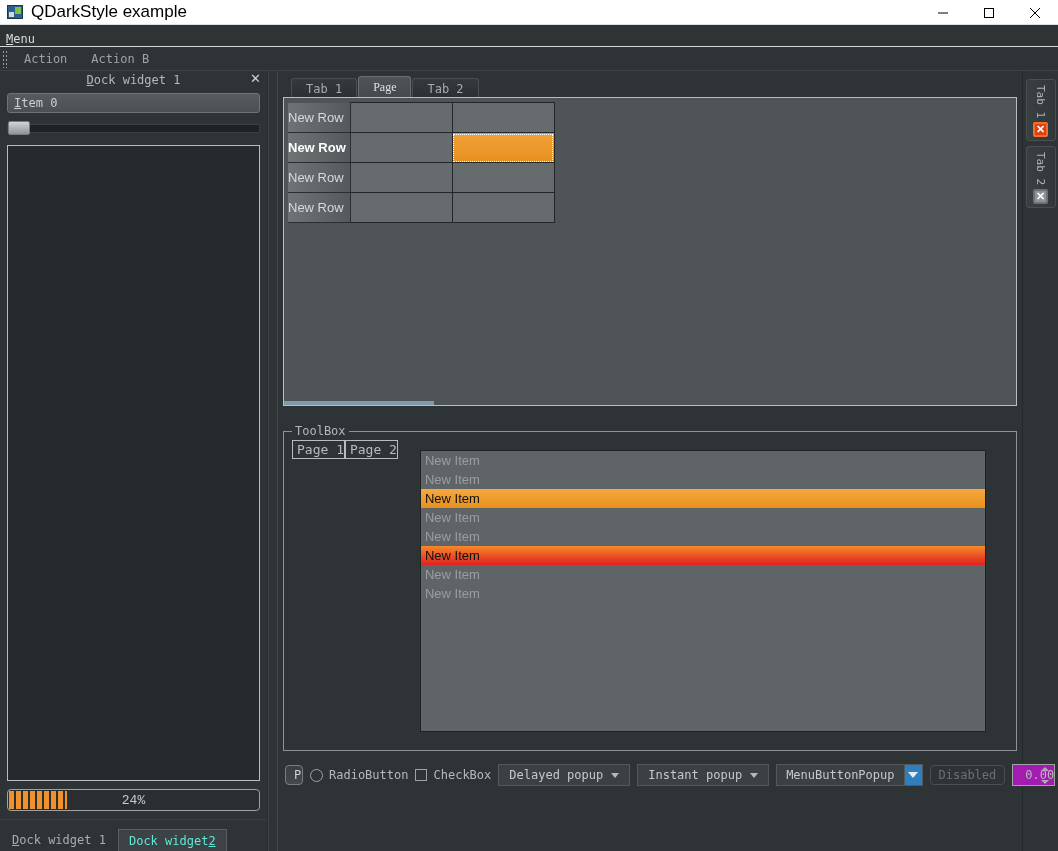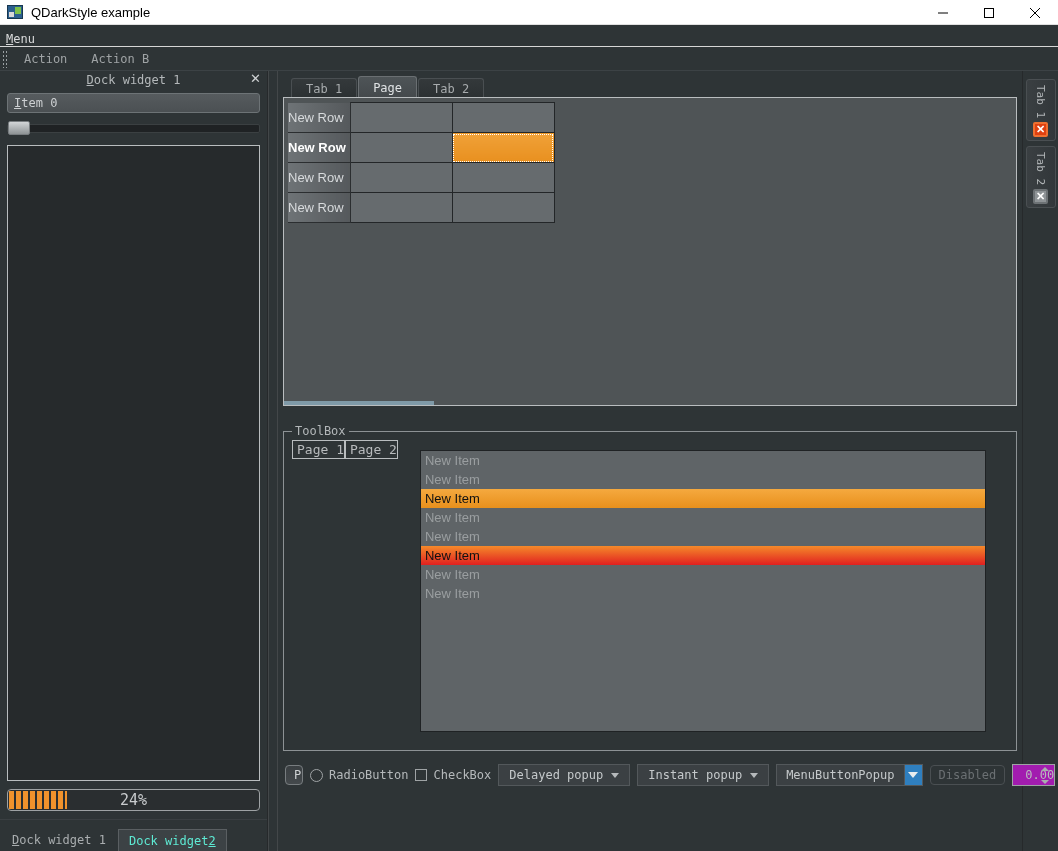--- a/index.html
+++ b/index.html
@@ -26,21 +26,21 @@
   #app-icon::before {
     content:""; position:absolute; left:1px; bottom:1px;
     width:5px; height:5px; background:#d8d8d8;
   }
   #app-icon::after {
     content:""; position:absolute; right:1px; top:1px;
     width:6px; height:7px; background:#7ec24a;
   }
   #app-title {
     font-family: "Liberation Sans", sans-serif;
-    font-size: 13px; color: #000;
+    font-size: 17px; color: #000;
   }
   .wbtn {
     width: 46px; height: 25px; display:flex;
     align-items:center; justify-content:center;
     color:#000; font-family:"Liberation Sans",sans-serif;
   }
   .wbtn svg { display:block; }
   #wctrls { position:absolute; right:0; top:0; display:flex; }
 
   
@@ -125,21 +125,21 @@
     background:#2a2e30; border:1px solid #9ea2a4; border-radius:4px;
     position:relative; display:flex; align-items:center;
     justify-content:center; overflow:hidden;
   }
   #progress-chunk {
     position:absolute; left:1px; top:1px; bottom:1px;
     background-image: repeating-linear-gradient(
        to right, #f0922c 0 5px, #2a2e30 5px 7px);
   }
   #progress-text {
-    position:relative; color:#c8cbcd; font-size:15px;
+    position:relative; color:#c8cbcd; font-size:13px;font-family:Liberation Mono, monospace;
   }
   #dock-tabs {
     height:32px; display:flex; align-items:flex-end;
     padding-left:2px; background:#2e3436;
     border-top:1px solid #3a3f42;
   }
   .dock-tab {
     height:22px; padding:0 10px; display:flex; align-items:center;
     color:#a9adaf; font-size:12px; margin-right:2px;
   }
@@ -164,20 +164,21 @@
     height:20px; padding:0 14px; display:flex; align-items:center;
     font-size:12px; color:#a7abad;
     background: linear-gradient(#34393b,#2b3032);
     border:1px solid #4a4f52; border-bottom:none;
     border-radius:3px 3px 0 0; margin-right:1px;
   }
   .tab.sel {
     background: linear-gradient(#4e5457,#44494c);
     color:#dfe2e4; border-color:#6a6f72;
     height:22px;
+    font-family:Liberation Serif, serif;
   }
   #tabframe {
     flex:1; border:1px solid #b9bdbf; background:#4f5456;
     margin-top:-1px; padding:4px; position:relative; overflow:hidden;
   }
 
   
   table#tbl { border-collapse: collapse; table-layout:fixed; }
   table#tbl th, table#tbl td { padding:0; }
   #corner-cell {

